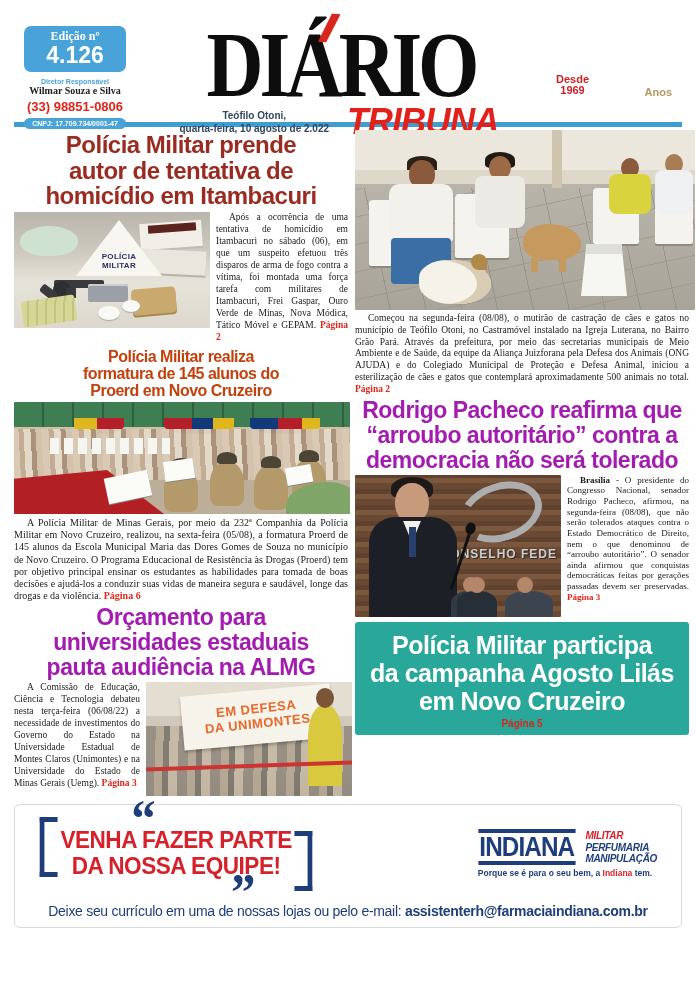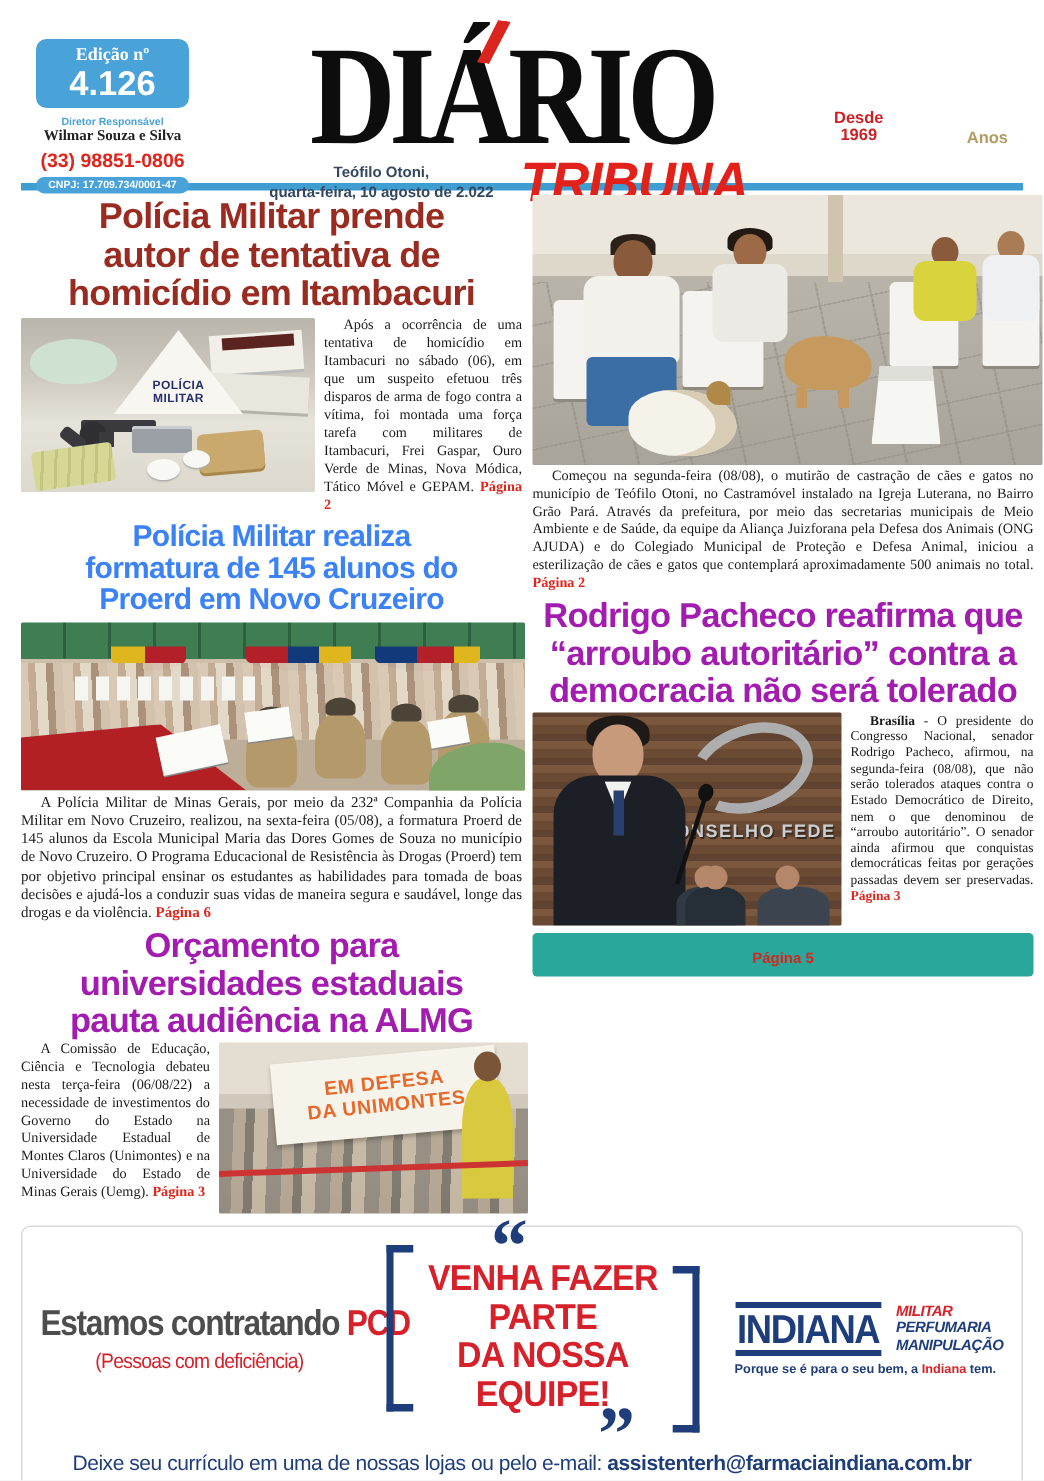--- a/index.html
+++ b/index.html
@@ -31,21 +31,21 @@
   .logo-brand { position:absolute; bottom:2px; width:100%; font-family:"Liberation Serif", serif; font-style:italic; font-weight:bold; font-size:10px; color:#17355f; }
 
   .blue-rule { height:5px; background:#3e9ed2; margin:0 14px; }
 
   
   .cols { display:flex; gap:7px; padding:3px 14px 0; }
   .col { width:50%; }
 
   .hl { font-weight:bold; text-align:center; white-space:pre-line; letter-spacing:-0.5px; }
   .hl-red { color:#9a2b20; font-size:24px; line-height:1.07; margin:2px 0 3px; }
-  .hl-blue { color:#3b82f6; font-size:20px; line-height:1.07; margin:4px 0 3px; }
+  .hl-blue { color:#c2410c; font-size:16px; line-height:1.07; margin:4px 0 3px; }
   .hl-blue-big { color:#1a6fae; font-size:26px; line-height:1.1; margin:2px 0 4px; }
   .hl-red-sm { color:#a21caf; font-size:23px; line-height:1.08; margin:3px 0 2px; }
 
   .body-txt { font-family:"Liberation Serif", serif; color:#1a1a1a; text-align:justify; }
   .body-txt .ind { display:inline-block; width:13px; }
   .pageref { color:#e0261c; font-weight:bold; }
   .lead { font-weight:bold; }
 
   .row { display:flex; gap:6px; }
 
@@ -355,34 +355,30 @@
           <div class="pa-guest pa-g2"></div>
           <div class="pa-guest pa-g3"></div>
         </div>
         <p class="body-txt" style="font-size:9px; line-height:1.18;">
           <span class="ind"></span><span class="lead">Brasília</span><span> - O presidente do Congresso Nacional, senador Rodrigo Pacheco, afirmou, na segunda-feira (08/08), que não serão tolerados ataques contra o Estado Democrático de Direito, nem o que denominou de “arroubo autoritário”. O senador ainda afirmou que conquistas democráticas feitas por gerações passadas devem ser preservadas.</span>
           <span class="pageref">Página 3</span>
         </p>
       </div>
 
       <div class="teal-box">
+        <div class="hl">Polícia Militar participa
+da campanha Agosto Lilás
+em Novo Cruzeiro</div>
         <span class="pageref">Página 5</span>
       </div>
     </section>
   </main>
 
   <section class="ad">
     <div class="ad-top">
-      <div class="ad-hiring">
-        <div class="ad-hiring-line">
-          <span>Estamos contratando</span>
-          <span class="pcd">PCD</span>
-        </div>
-        <div class="ad-hiring-sub">(Pessoas com deficiência)</div>
-      </div>
       <div class="cta">
         <span class="q1">“</span>
         <div class="hl" style="color:#d7212a; font-size:24px;">VENHA FAZER PARTE
 DA NOSSA EQUIPE!</div>
         <span class="q2">”</span>
       </div>
       <div class="ad-brand">
         <div class="ad-brand-row">
           <div class="indiana-word">INDIANA</div>
           <div class="ad-services">

